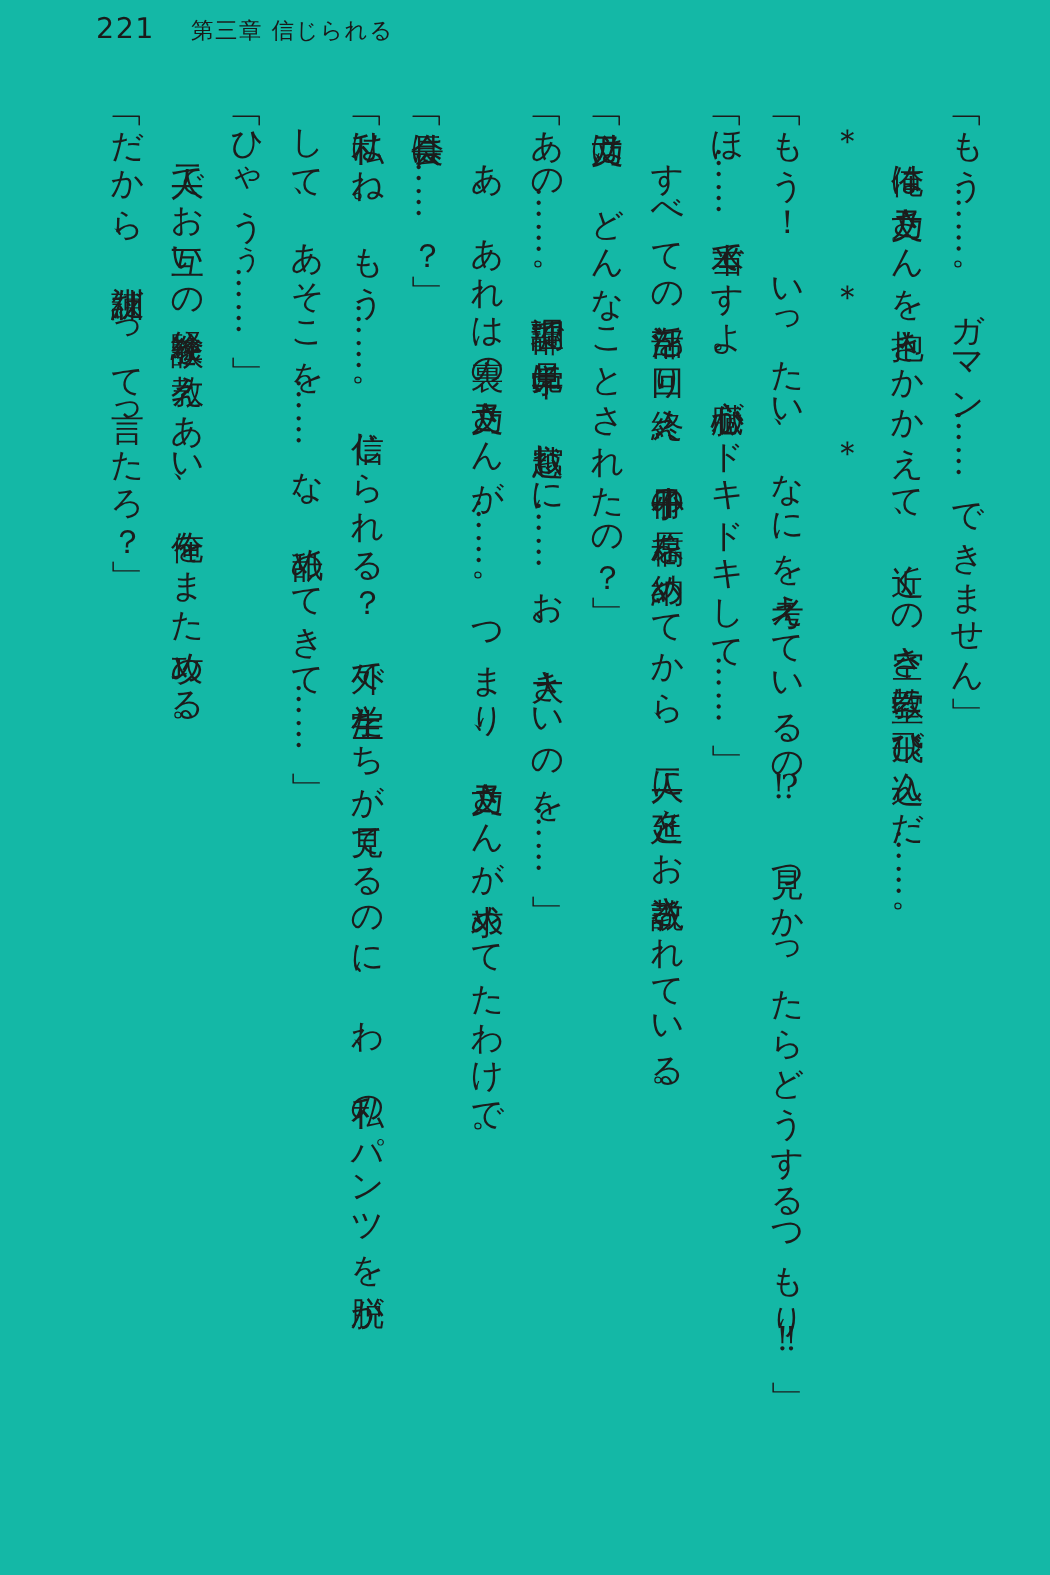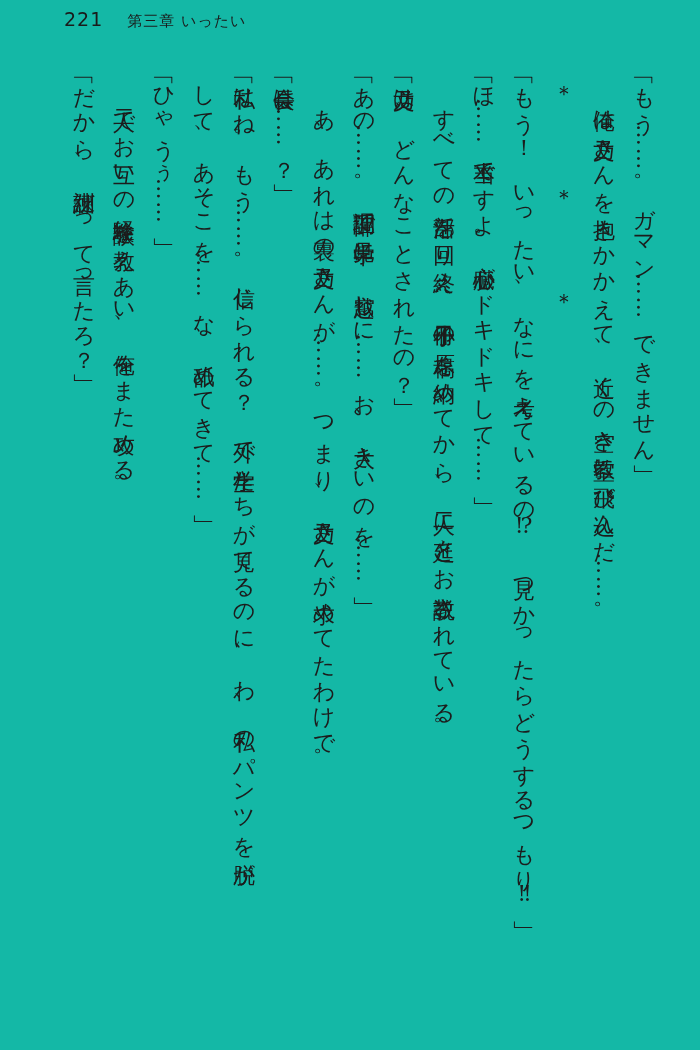--- a/index.html
+++ b/index.html
@@ -52,21 +52,21 @@
     margin-right: 9px;
   }
 </style>
 </head>
 <body>
 
 <div class="page">
 
   <div class="page-header">
     <span class="page-number">221</span>
-    <span class="chapter-title">第三章 いったい</span>
+    <span class="chapter-title">第三章 信じられる</span>
   </div>
 
   <div class="body-text">
     <p>「もう……。ガマン……できません」</p>
     <p>　俺は文乃さんを抱きかかえて、近くの空き教室に飛び込んだ……。</p>
     <p class="separator">＊＊＊</p>
     <p>「もう！　いったい、なにを考えているの⁉　見つかったらどうするつもり‼」</p>
     <p>「ほ……本当ですよ。心臓がドキドキして……」</p>
     <p>　すべての部活を回り終え、小冊子の原稿を納めてから、二人に延々とお説教されている。</p>
     <p>「文乃は、どんなことされたの？」</p>

